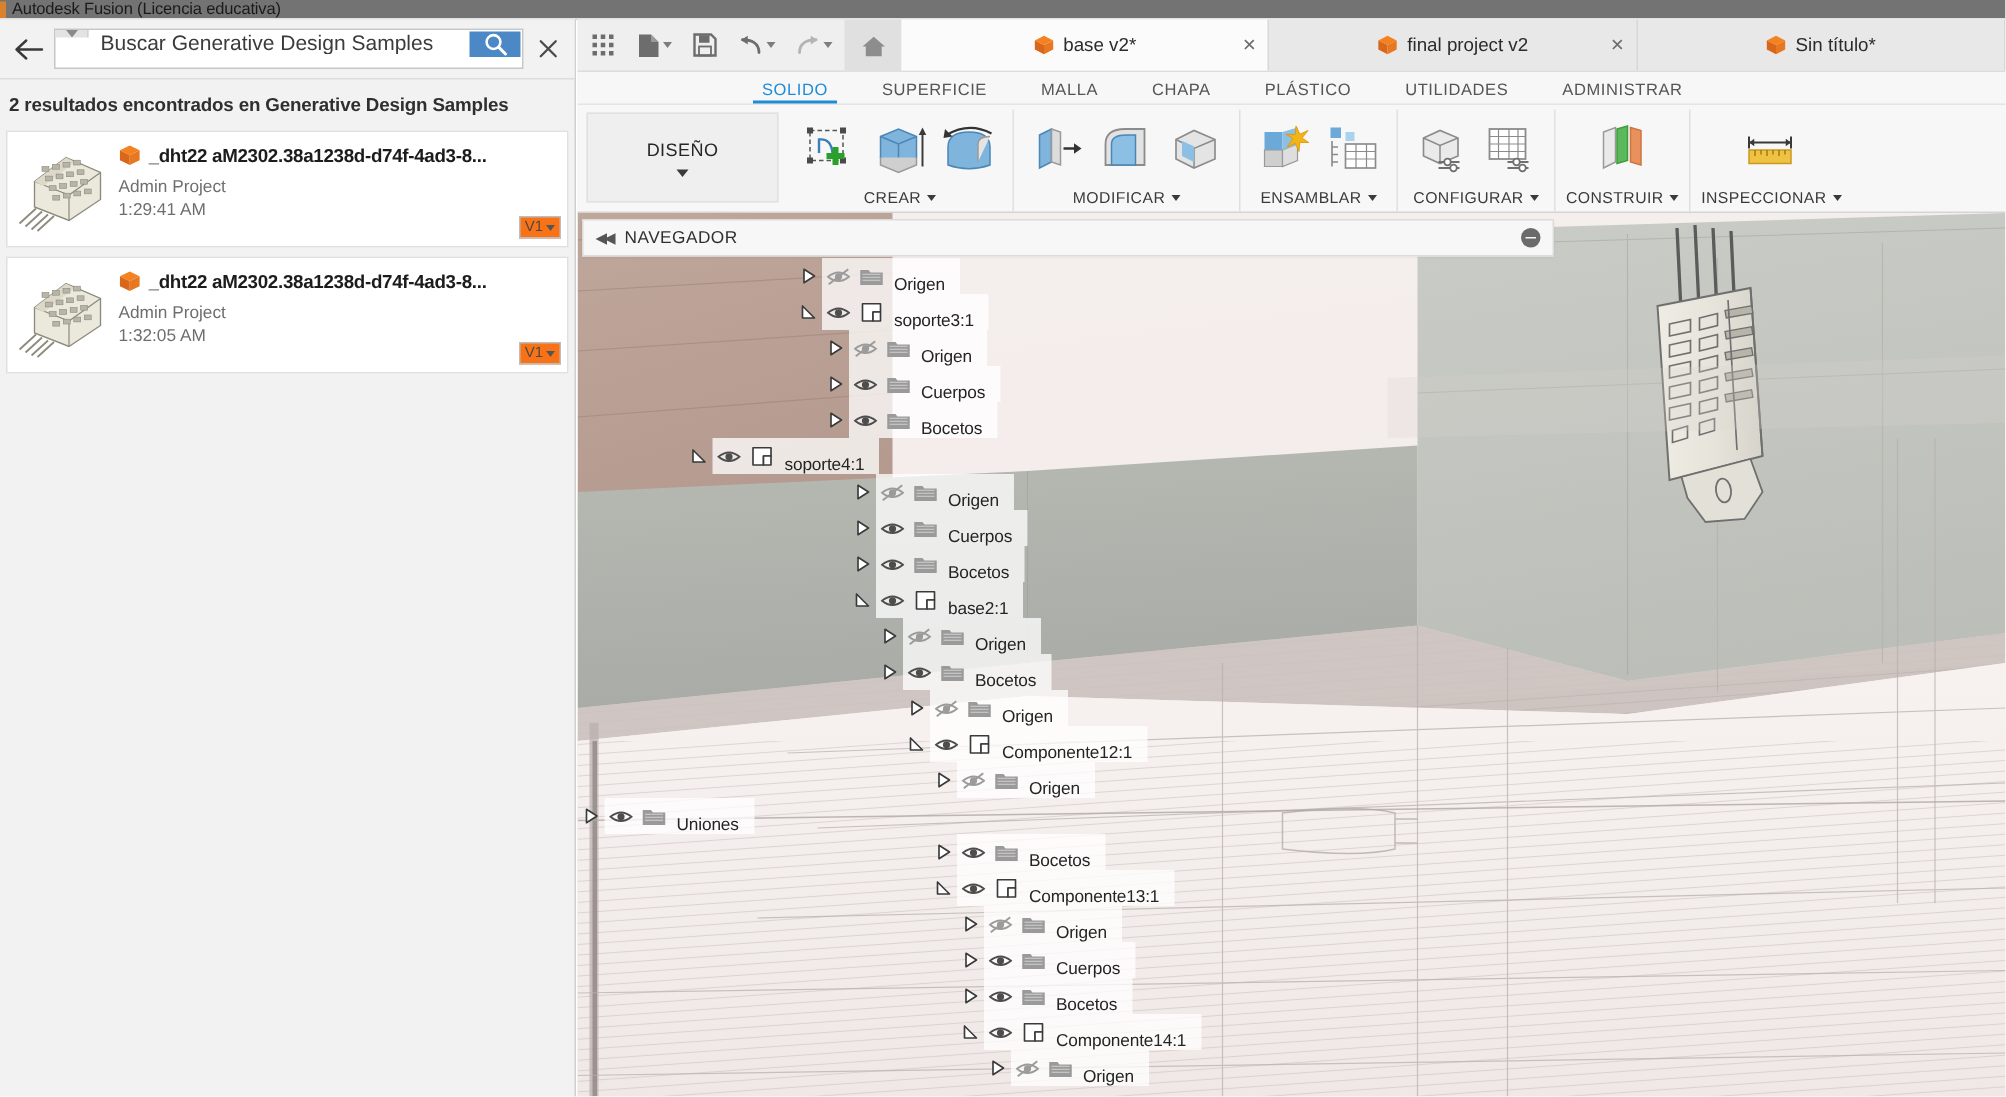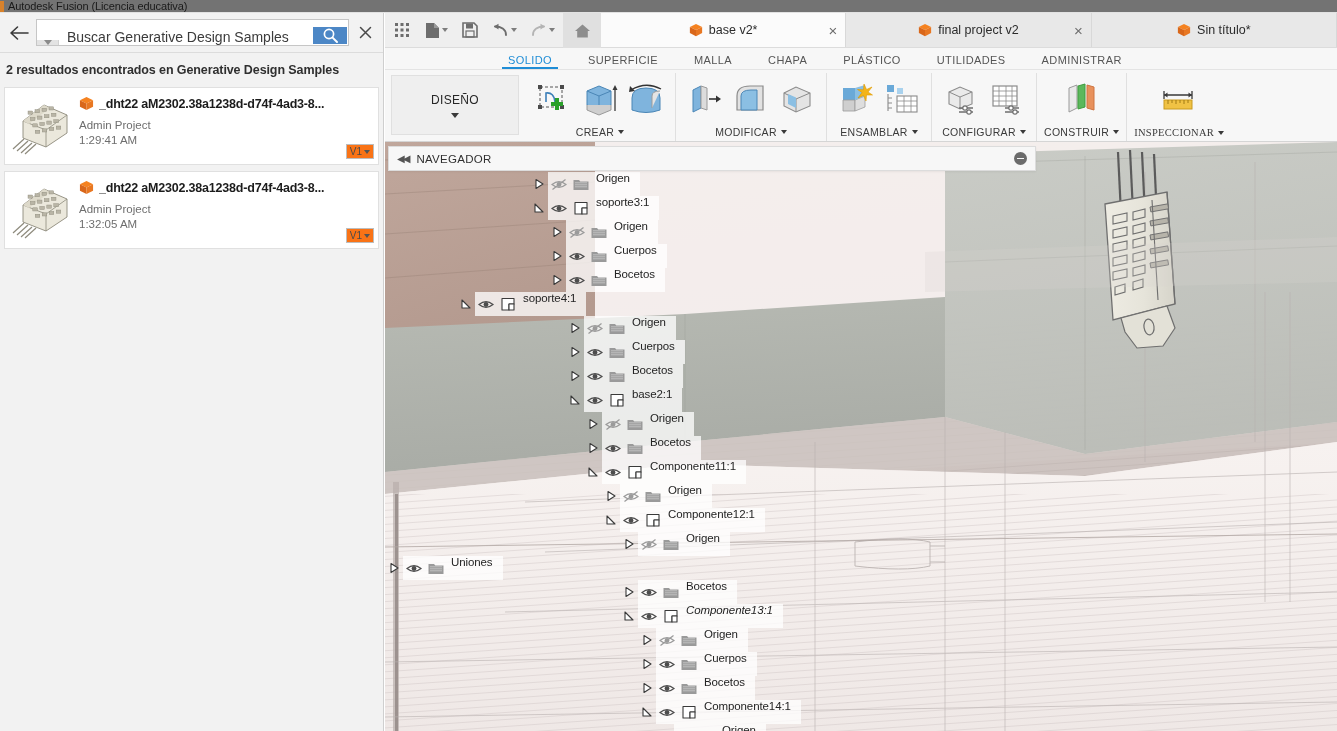--- a/index.html
+++ b/index.html
@@ -34,21 +34,21 @@
     position: relative; height: 40px; background: #f2f2f2;
     display: flex; align-items: center; padding: 0 6px;
     border-bottom: 1px solid #dcdcdc;
   }
   .back-arrow {
     width: 26px; height: 26px; display: flex; align-items: center;
     justify-content: center; cursor: pointer; flex: 0 0 auto;
   }
   .back-arrow svg { display:block; }
   .search-wrap {
-    flex: 1 1 auto; display: flex; align-items: flex-end; height: 27px;
+    flex: 1 1 auto; display: flex; align-items: flex-start; height: 27px;
     background: #fff; border: 1px solid #c6c6c6; margin: 0 4px;
   }
   .search-dd {
     width: 22px; background: #e3e3e3; border-right: 1px solid #d2d2d2;
     display: flex; align-items: center; justify-content: center; cursor: pointer;
   }
   .search-dd .caret {
     width: 0; height: 0; border-left: 4px solid transparent;
     border-right: 4px solid transparent; border-top: 5px solid #8a8a8a;
   }
@@ -166,21 +166,21 @@
   }
   .ws-btn .caret {
     width: 0; height: 0; border-left: 4px solid transparent;
     border-right: 4px solid transparent; border-top: 5px solid #3a3a3a;
   }
   .rgroup {
     display: flex; flex-direction: column; align-items: center;
     justify-content: space-between; padding: 3px 7px 2px 7px;
     border-right: 1px solid #e0e0e0; position: relative;
   }
-  .rgroup:last-child { border-right: none; font-family: Liberation Serif, serif; }
+  .rgroup:last-child { border-right: none; }
   .rg-icons { display: flex; align-items: flex-end; gap: 2px; height: 44px; }
   .ricon {
     width: 44px; height: 42px; display: flex; align-items: center;
     justify-content: center; cursor: pointer;
   }
   .ricon.wide { width: 50px; }
   .rg-label {
     font-size: 10.5px; color: #3a3a3a; letter-spacing: 0.3px;
     display: flex; align-items: center; gap: 4px; white-space: nowrap;
     cursor: pointer; padding-bottom: 1px;
@@ -216,21 +216,21 @@
   }
 
   
   #tree {
     position: absolute; left: 0; top: 30px; width: 952px; height: 559px;
     z-index: 15; pointer-events: auto;
   }
   .trow {
     height: 24px; display: flex; align-items: center; white-space: nowrap;
   }
-  .tw { display: flex; align-items: flex-start; background: rgba(255,255,255,0.76); }
+  .tw { display: flex; align-items: flex-end; background: rgba(255,255,255,0.76); }
   .tarrow {
     width: 18px; height: 24px; display: flex; align-items: center;
     justify-content: center; cursor: pointer; flex: 0 0 18px;
     background: transparent;
   }
   .teye {
     width: 22px; height: 24px; display: flex; align-items: center;
     justify-content: center; cursor: pointer; flex: 0 0 22px;
   }
   .ticon {
@@ -1035,43 +1035,66 @@
               </div>
               <div class="ticon">
                 <svg width="16" height="13" viewBox="0 0 16 13">
                   <path d="M0.5 2 L6 2 L7.3 3.6 L15.5 3.6 L15.5 12 L0.5 12 Z" fill="#9a9a9a"></path>
                   <path d="M2 4.8 h12 M2 6.8 h12 M2 8.8 h12" stroke="#fff" stroke-width="0.7" opacity="0.55"></path>
                 </svg>
               </div>
               <div class="tlabel">Bocetos</div>
             </div>
           </div>
-          <div class="trow" style="padding-left: 199px;">
+          <div class="trow" style="padding-left: 217px;">
+            <div class="tarrow">
+              <svg width="12" height="12" viewBox="0 0 12 12">
+                <path d="M3 1.5 L10 6 L3 10.5 Z" fill="#fff" stroke="#3a3a3a" stroke-width="1.1" stroke-linejoin="round"></path>
+              </svg>
+            </div>
+            <div class="tw">
+              <div class="teye">
+                <svg width="16" height="13" viewBox="0 0 16 13">
+                  <path d="M1 6.5 Q8 0.8 15 6.5 Q8 12.2 1 6.5 Z" fill="none" stroke="#9b9b9b" stroke-width="1.2"></path>
+                  <circle cx="8" cy="6.5" r="2.4" fill="#9b9b9b"></circle>
+                  <path d="M1.5 11.5 L14.5 1.5" stroke="#9b9b9b" stroke-width="1.3"></path>
+                </svg>
+              </div>
+              <div class="ticon">
+                <svg width="16" height="13" viewBox="0 0 16 13">
+                  <path d="M0.5 2 L6 2 L7.3 3.6 L15.5 3.6 L15.5 12 L0.5 12 Z" fill="#9a9a9a"></path>
+                  <path d="M2 4.8 h12 M2 6.8 h12 M2 8.8 h12" stroke="#fff" stroke-width="0.7" opacity="0.55"></path>
+                </svg>
+              </div>
+              <div class="tlabel">Origen</div>
+            </div>
+          </div>
+          <div class="trow" style="padding-left: 217px;">
             <div class="tarrow">
               <svg width="12" height="12" viewBox="0 0 12 12">
                 <path d="M2 2 L2 10 L10 10 Z" fill="#fff" stroke="#3a3a3a" stroke-width="1.1" stroke-linejoin="round"></path>
               </svg>
             </div>
             <div class="tw">
               <div class="teye">
                 <svg width="16" height="13" viewBox="0 0 16 13">
                   <path d="M1 6.5 Q8 0.8 15 6.5 Q8 12.2 1 6.5 Z" fill="none" stroke="#4d4d4d" stroke-width="1.2"></path>
                   <circle cx="8" cy="6.5" r="2.4" fill="#4d4d4d"></circle>
                 </svg>
               </div>
               <div class="ticon">
                 <svg width="16" height="15" viewBox="0 0 16 15">
                   <path d="M2 1.5 L2 13 L9 13 L9 7 L14 7 L14 1.5 Z" fill="#fff" stroke="#3a3a3a" stroke-width="1.1" stroke-linejoin="round"></path>
                   <path d="M9 7 L14 7 L14 13 L9 13 Z" fill="#fff" stroke="#3a3a3a" stroke-width="1.1" stroke-linejoin="round"></path>
                 </svg>
               </div>
-              <div class="tlabel">Componente11:1</div>
-            </div>
-          </div>
-          <div class="trow" style="padding-left: 217px;">
+              <div class="tlabel">Componente12:1</div>
+            </div>
+          </div>
+          <div class="trow" style="padding-left: 235px;">
             <div class="tarrow">
               <svg width="12" height="12" viewBox="0 0 12 12">
                 <path d="M3 1.5 L10 6 L3 10.5 Z" fill="#fff" stroke="#3a3a3a" stroke-width="1.1" stroke-linejoin="round"></path>
               </svg>
             </div>
             <div class="tw">
               <div class="teye">
                 <svg width="16" height="13" viewBox="0 0 16 13">
                   <path d="M1 6.5 Q8 0.8 15 6.5 Q8 12.2 1 6.5 Z" fill="none" stroke="#9b9b9b" stroke-width="1.2"></path>
                   <circle cx="8" cy="6.5" r="2.4" fill="#9b9b9b"></circle>
@@ -1080,43 +1103,87 @@
               </div>
               <div class="ticon">
                 <svg width="16" height="13" viewBox="0 0 16 13">
                   <path d="M0.5 2 L6 2 L7.3 3.6 L15.5 3.6 L15.5 12 L0.5 12 Z" fill="#9a9a9a"></path>
                   <path d="M2 4.8 h12 M2 6.8 h12 M2 8.8 h12" stroke="#fff" stroke-width="0.7" opacity="0.55"></path>
                 </svg>
               </div>
               <div class="tlabel">Origen</div>
             </div>
           </div>
-          <div class="trow" style="padding-left: 217px;">
+          <div class="trow" style="">
+            <div class="tarrow">
+              <svg width="12" height="12" viewBox="0 0 12 12">
+                <path d="M3 1.5 L10 6 L3 10.5 Z" fill="#fff" stroke="#3a3a3a" stroke-width="1.1" stroke-linejoin="round"></path>
+              </svg>
+            </div>
+            <div class="tw">
+              <div class="teye">
+                <svg width="16" height="13" viewBox="0 0 16 13">
+                  <path d="M1 6.5 Q8 0.8 15 6.5 Q8 12.2 1 6.5 Z" fill="none" stroke="#4d4d4d" stroke-width="1.2"></path>
+                  <circle cx="8" cy="6.5" r="2.4" fill="#4d4d4d"></circle>
+                </svg>
+              </div>
+              <div class="ticon">
+                <svg width="16" height="13" viewBox="0 0 16 13">
+                  <path d="M0.5 2 L6 2 L7.3 3.6 L15.5 3.6 L15.5 12 L0.5 12 Z" fill="#9a9a9a"></path>
+                  <path d="M2 4.8 h12 M2 6.8 h12 M2 8.8 h12" stroke="#fff" stroke-width="0.7" opacity="0.55"></path>
+                </svg>
+              </div>
+              <div class="tlabel">Uniones</div>
+            </div>
+          </div>
+          <div class="trow" style="padding-left: 235px;">
+            <div class="tarrow">
+              <svg width="12" height="12" viewBox="0 0 12 12">
+                <path d="M3 1.5 L10 6 L3 10.5 Z" fill="#fff" stroke="#3a3a3a" stroke-width="1.1" stroke-linejoin="round"></path>
+              </svg>
+            </div>
+            <div class="tw">
+              <div class="teye">
+                <svg width="16" height="13" viewBox="0 0 16 13">
+                  <path d="M1 6.5 Q8 0.8 15 6.5 Q8 12.2 1 6.5 Z" fill="none" stroke="#4d4d4d" stroke-width="1.2"></path>
+                  <circle cx="8" cy="6.5" r="2.4" fill="#4d4d4d"></circle>
+                </svg>
+              </div>
+              <div class="ticon">
+                <svg width="16" height="13" viewBox="0 0 16 13">
+                  <path d="M0.5 2 L6 2 L7.3 3.6 L15.5 3.6 L15.5 12 L0.5 12 Z" fill="#9a9a9a"></path>
+                  <path d="M2 4.8 h12 M2 6.8 h12 M2 8.8 h12" stroke="#fff" stroke-width="0.7" opacity="0.55"></path>
+                </svg>
+              </div>
+              <div class="tlabel">Bocetos</div>
+            </div>
+          </div>
+          <div class="trow" style="padding-left: 235px;">
             <div class="tarrow">
               <svg width="12" height="12" viewBox="0 0 12 12">
                 <path d="M2 2 L2 10 L10 10 Z" fill="#fff" stroke="#3a3a3a" stroke-width="1.1" stroke-linejoin="round"></path>
               </svg>
             </div>
             <div class="tw">
               <div class="teye">
                 <svg width="16" height="13" viewBox="0 0 16 13">
                   <path d="M1 6.5 Q8 0.8 15 6.5 Q8 12.2 1 6.5 Z" fill="none" stroke="#4d4d4d" stroke-width="1.2"></path>
                   <circle cx="8" cy="6.5" r="2.4" fill="#4d4d4d"></circle>
                 </svg>
               </div>
               <div class="ticon">
                 <svg width="16" height="15" viewBox="0 0 16 15">
                   <path d="M2 1.5 L2 13 L9 13 L9 7 L14 7 L14 1.5 Z" fill="#fff" stroke="#3a3a3a" stroke-width="1.1" stroke-linejoin="round"></path>
                   <path d="M9 7 L14 7 L14 13 L9 13 Z" fill="#fff" stroke="#3a3a3a" stroke-width="1.1" stroke-linejoin="round"></path>
                 </svg>
               </div>
-              <div class="tlabel">Componente12:1</div>
-            </div>
-          </div>
-          <div class="trow" style="padding-left: 235px;">
+              <div class="tlabel">Componente13:1</div>
+            </div>
+          </div>
+          <div class="trow" style="padding-left: 253px;">
             <div class="tarrow">
               <svg width="12" height="12" viewBox="0 0 12 12">
                 <path d="M3 1.5 L10 6 L3 10.5 Z" fill="#fff" stroke="#3a3a3a" stroke-width="1.1" stroke-linejoin="round"></path>
               </svg>
             </div>
             <div class="tw">
               <div class="teye">
                 <svg width="16" height="13" viewBox="0 0 16 13">
                   <path d="M1 6.5 Q8 0.8 15 6.5 Q8 12.2 1 6.5 Z" fill="none" stroke="#9b9b9b" stroke-width="1.2"></path>
                   <circle cx="8" cy="6.5" r="2.4" fill="#9b9b9b"></circle>
@@ -1125,43 +1192,43 @@
               </div>
               <div class="ticon">
                 <svg width="16" height="13" viewBox="0 0 16 13">
                   <path d="M0.5 2 L6 2 L7.3 3.6 L15.5 3.6 L15.5 12 L0.5 12 Z" fill="#9a9a9a"></path>
                   <path d="M2 4.8 h12 M2 6.8 h12 M2 8.8 h12" stroke="#fff" stroke-width="0.7" opacity="0.55"></path>
                 </svg>
               </div>
               <div class="tlabel">Origen</div>
             </div>
           </div>
-          <div class="trow" style="">
-            <div class="tarrow">
-              <svg width="12" height="12" viewBox="0 0 12 12">
-                <path d="M3 1.5 L10 6 L3 10.5 Z" fill="#fff" stroke="#3a3a3a" stroke-width="1.1" stroke-linejoin="round"></path>
-              </svg>
-            </div>
-            <div class="tw">
-              <div class="teye">
-                <svg width="16" height="13" viewBox="0 0 16 13">
-                  <path d="M1 6.5 Q8 0.8 15 6.5 Q8 12.2 1 6.5 Z" fill="none" stroke="#4d4d4d" stroke-width="1.2"></path>
-                  <circle cx="8" cy="6.5" r="2.4" fill="#4d4d4d"></circle>
-                </svg>
-              </div>
-              <div class="ticon">
-                <svg width="16" height="13" viewBox="0 0 16 13">
-                  <path d="M0.5 2 L6 2 L7.3 3.6 L15.5 3.6 L15.5 12 L0.5 12 Z" fill="#9a9a9a"></path>
-                  <path d="M2 4.8 h12 M2 6.8 h12 M2 8.8 h12" stroke="#fff" stroke-width="0.7" opacity="0.55"></path>
-                </svg>
-              </div>
-              <div class="tlabel">Uniones</div>
-            </div>
-          </div>
-          <div class="trow" style="padding-left: 235px;">
+          <div class="trow" style="padding-left: 253px;">
+            <div class="tarrow">
+              <svg width="12" height="12" viewBox="0 0 12 12">
+                <path d="M3 1.5 L10 6 L3 10.5 Z" fill="#fff" stroke="#3a3a3a" stroke-width="1.1" stroke-linejoin="round"></path>
+              </svg>
+            </div>
+            <div class="tw">
+              <div class="teye">
+                <svg width="16" height="13" viewBox="0 0 16 13">
+                  <path d="M1 6.5 Q8 0.8 15 6.5 Q8 12.2 1 6.5 Z" fill="none" stroke="#4d4d4d" stroke-width="1.2"></path>
+                  <circle cx="8" cy="6.5" r="2.4" fill="#4d4d4d"></circle>
+                </svg>
+              </div>
+              <div class="ticon">
+                <svg width="16" height="13" viewBox="0 0 16 13">
+                  <path d="M0.5 2 L6 2 L7.3 3.6 L15.5 3.6 L15.5 12 L0.5 12 Z" fill="#9a9a9a"></path>
+                  <path d="M2 4.8 h12 M2 6.8 h12 M2 8.8 h12" stroke="#fff" stroke-width="0.7" opacity="0.55"></path>
+                </svg>
+              </div>
+              <div class="tlabel">Cuerpos</div>
+            </div>
+          </div>
+          <div class="trow" style="padding-left: 253px;">
             <div class="tarrow">
               <svg width="12" height="12" viewBox="0 0 12 12">
                 <path d="M3 1.5 L10 6 L3 10.5 Z" fill="#fff" stroke="#3a3a3a" stroke-width="1.1" stroke-linejoin="round"></path>
               </svg>
             </div>
             <div class="tw">
               <div class="teye">
                 <svg width="16" height="13" viewBox="0 0 16 13">
                   <path d="M1 6.5 Q8 0.8 15 6.5 Q8 12.2 1 6.5 Z" fill="none" stroke="#4d4d4d" stroke-width="1.2"></path>
                   <circle cx="8" cy="6.5" r="2.4" fill="#4d4d4d"></circle>
@@ -1169,43 +1236,43 @@
               </div>
               <div class="ticon">
                 <svg width="16" height="13" viewBox="0 0 16 13">
                   <path d="M0.5 2 L6 2 L7.3 3.6 L15.5 3.6 L15.5 12 L0.5 12 Z" fill="#9a9a9a"></path>
                   <path d="M2 4.8 h12 M2 6.8 h12 M2 8.8 h12" stroke="#fff" stroke-width="0.7" opacity="0.55"></path>
                 </svg>
               </div>
               <div class="tlabel">Bocetos</div>
             </div>
           </div>
-          <div class="trow" style="padding-left: 235px; font-style: italic;">
+          <div class="trow" style="padding-left: 253px;">
             <div class="tarrow">
               <svg width="12" height="12" viewBox="0 0 12 12">
                 <path d="M2 2 L2 10 L10 10 Z" fill="#fff" stroke="#3a3a3a" stroke-width="1.1" stroke-linejoin="round"></path>
               </svg>
             </div>
             <div class="tw">
               <div class="teye">
                 <svg width="16" height="13" viewBox="0 0 16 13">
                   <path d="M1 6.5 Q8 0.8 15 6.5 Q8 12.2 1 6.5 Z" fill="none" stroke="#4d4d4d" stroke-width="1.2"></path>
                   <circle cx="8" cy="6.5" r="2.4" fill="#4d4d4d"></circle>
                 </svg>
               </div>
               <div class="ticon">
                 <svg width="16" height="15" viewBox="0 0 16 15">
                   <path d="M2 1.5 L2 13 L9 13 L9 7 L14 7 L14 1.5 Z" fill="#fff" stroke="#3a3a3a" stroke-width="1.1" stroke-linejoin="round"></path>
                   <path d="M9 7 L14 7 L14 13 L9 13 Z" fill="#fff" stroke="#3a3a3a" stroke-width="1.1" stroke-linejoin="round"></path>
                 </svg>
               </div>
-              <div class="tlabel">Componente13:1</div>
-            </div>
-          </div>
-          <div class="trow" style="padding-left: 253px;">
+              <div class="tlabel">Componente14:1</div>
+            </div>
+          </div>
+          <div class="trow" style="padding-left: 271px;">
             <div class="tarrow">
               <svg width="12" height="12" viewBox="0 0 12 12">
                 <path d="M3 1.5 L10 6 L3 10.5 Z" fill="#fff" stroke="#3a3a3a" stroke-width="1.1" stroke-linejoin="round"></path>
               </svg>
             </div>
             <div class="tw">
               <div class="teye">
                 <svg width="16" height="13" viewBox="0 0 16 13">
                   <path d="M1 6.5 Q8 0.8 15 6.5 Q8 12.2 1 6.5 Z" fill="none" stroke="#9b9b9b" stroke-width="1.2"></path>
                   <circle cx="8" cy="6.5" r="2.4" fill="#9b9b9b"></circle>
@@ -1214,106 +1281,17 @@
               </div>
               <div class="ticon">
                 <svg width="16" height="13" viewBox="0 0 16 13">
                   <path d="M0.5 2 L6 2 L7.3 3.6 L15.5 3.6 L15.5 12 L0.5 12 Z" fill="#9a9a9a"></path>
                   <path d="M2 4.8 h12 M2 6.8 h12 M2 8.8 h12" stroke="#fff" stroke-width="0.7" opacity="0.55"></path>
                 </svg>
               </div>
               <div class="tlabel">Origen</div>
             </div>
           </div>
-          <div class="trow" style="padding-left: 253px;">
-            <div class="tarrow">
-              <svg width="12" height="12" viewBox="0 0 12 12">
-                <path d="M3 1.5 L10 6 L3 10.5 Z" fill="#fff" stroke="#3a3a3a" stroke-width="1.1" stroke-linejoin="round"></path>
-              </svg>
-            </div>
-            <div class="tw">
-              <div class="teye">
-                <svg width="16" height="13" viewBox="0 0 16 13">
-                  <path d="M1 6.5 Q8 0.8 15 6.5 Q8 12.2 1 6.5 Z" fill="none" stroke="#4d4d4d" stroke-width="1.2"></path>
-                  <circle cx="8" cy="6.5" r="2.4" fill="#4d4d4d"></circle>
-                </svg>
-              </div>
-              <div class="ticon">
-                <svg width="16" height="13" viewBox="0 0 16 13">
-                  <path d="M0.5 2 L6 2 L7.3 3.6 L15.5 3.6 L15.5 12 L0.5 12 Z" fill="#9a9a9a"></path>
-                  <path d="M2 4.8 h12 M2 6.8 h12 M2 8.8 h12" stroke="#fff" stroke-width="0.7" opacity="0.55"></path>
-                </svg>
-              </div>
-              <div class="tlabel">Cuerpos</div>
-            </div>
-          </div>
-          <div class="trow" style="padding-left: 253px;">
-            <div class="tarrow">
-              <svg width="12" height="12" viewBox="0 0 12 12">
-                <path d="M3 1.5 L10 6 L3 10.5 Z" fill="#fff" stroke="#3a3a3a" stroke-width="1.1" stroke-linejoin="round"></path>
-              </svg>
-            </div>
-            <div class="tw">
-              <div class="teye">
-                <svg width="16" height="13" viewBox="0 0 16 13">
-                  <path d="M1 6.5 Q8 0.8 15 6.5 Q8 12.2 1 6.5 Z" fill="none" stroke="#4d4d4d" stroke-width="1.2"></path>
-                  <circle cx="8" cy="6.5" r="2.4" fill="#4d4d4d"></circle>
-                </svg>
-              </div>
-              <div class="ticon">
-                <svg width="16" height="13" viewBox="0 0 16 13">
-                  <path d="M0.5 2 L6 2 L7.3 3.6 L15.5 3.6 L15.5 12 L0.5 12 Z" fill="#9a9a9a"></path>
-                  <path d="M2 4.8 h12 M2 6.8 h12 M2 8.8 h12" stroke="#fff" stroke-width="0.7" opacity="0.55"></path>
-                </svg>
-              </div>
-              <div class="tlabel">Bocetos</div>
-            </div>
-          </div>
-          <div class="trow" style="padding-left: 253px;">
-            <div class="tarrow">
-              <svg width="12" height="12" viewBox="0 0 12 12">
-                <path d="M2 2 L2 10 L10 10 Z" fill="#fff" stroke="#3a3a3a" stroke-width="1.1" stroke-linejoin="round"></path>
-              </svg>
-            </div>
-            <div class="tw">
-              <div class="teye">
-                <svg width="16" height="13" viewBox="0 0 16 13">
-                  <path d="M1 6.5 Q8 0.8 15 6.5 Q8 12.2 1 6.5 Z" fill="none" stroke="#4d4d4d" stroke-width="1.2"></path>
-                  <circle cx="8" cy="6.5" r="2.4" fill="#4d4d4d"></circle>
-                </svg>
-              </div>
-              <div class="ticon">
-                <svg width="16" height="15" viewBox="0 0 16 15">
-                  <path d="M2 1.5 L2 13 L9 13 L9 7 L14 7 L14 1.5 Z" fill="#fff" stroke="#3a3a3a" stroke-width="1.1" stroke-linejoin="round"></path>
-                  <path d="M9 7 L14 7 L14 13 L9 13 Z" fill="#fff" stroke="#3a3a3a" stroke-width="1.1" stroke-linejoin="round"></path>
-                </svg>
-              </div>
-              <div class="tlabel">Componente14:1</div>
-            </div>
-          </div>
-          <div class="trow" style="padding-left: 271px;">
-            <div class="tarrow">
-              <svg width="12" height="12" viewBox="0 0 12 12">
-                <path d="M3 1.5 L10 6 L3 10.5 Z" fill="#fff" stroke="#3a3a3a" stroke-width="1.1" stroke-linejoin="round"></path>
-              </svg>
-            </div>
-            <div class="tw">
-              <div class="teye">
-                <svg width="16" height="13" viewBox="0 0 16 13">
-                  <path d="M1 6.5 Q8 0.8 15 6.5 Q8 12.2 1 6.5 Z" fill="none" stroke="#9b9b9b" stroke-width="1.2"></path>
-                  <circle cx="8" cy="6.5" r="2.4" fill="#9b9b9b"></circle>
-                  <path d="M1.5 11.5 L14.5 1.5" stroke="#9b9b9b" stroke-width="1.3"></path>
-                </svg>
-              </div>
-              <div class="ticon">
-                <svg width="16" height="13" viewBox="0 0 16 13">
-                  <path d="M0.5 2 L6 2 L7.3 3.6 L15.5 3.6 L15.5 12 L0.5 12 Z" fill="#9a9a9a"></path>
-                  <path d="M2 4.8 h12 M2 6.8 h12 M2 8.8 h12" stroke="#fff" stroke-width="0.7" opacity="0.55"></path>
-                </svg>
-              </div>
-              <div class="tlabel">Origen</div>
-            </div>
-          </div>
         </div>
 
     </div>
   </div>
 </div>
 
 </body></html>

